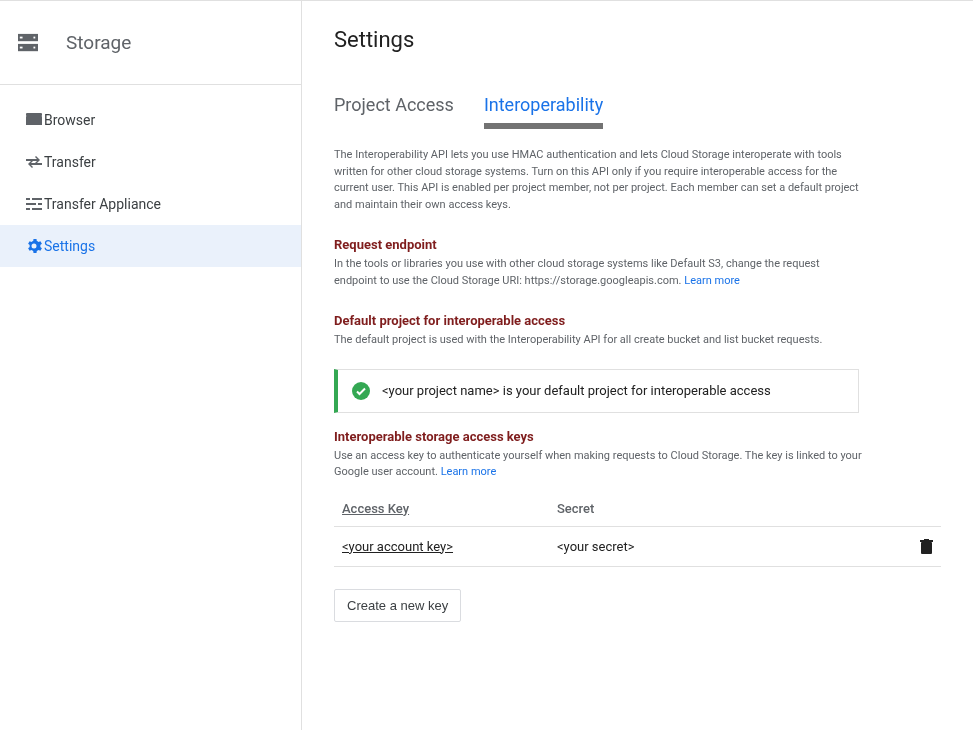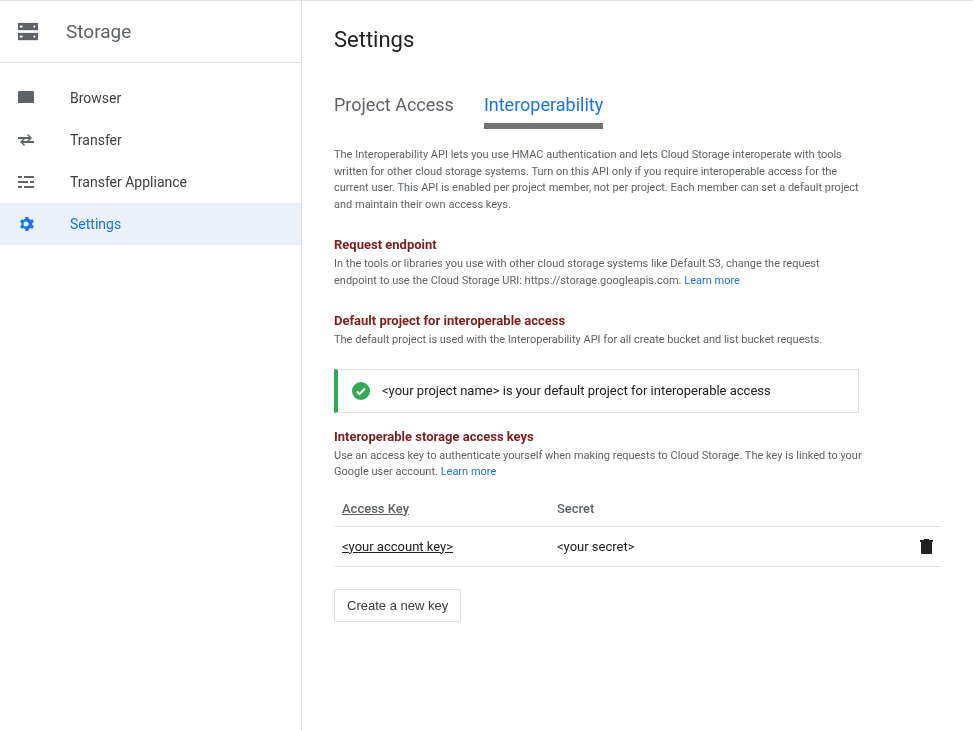--- a/index.html
+++ b/index.html
@@ -18,39 +18,38 @@
   height: 100%;
 }
 .sidebar {
   width: 302px;
   border-right: 1px solid #e0e0e0;
   flex-shrink: 0;
 }
 .sidebar-header {
   display: flex;
   align-items: center;
-  height: 62px;
+  height: 84px;
   padding-left: 18px;
   border-bottom: 1px solid #e0e0e0;
   gap: 28px;
 }
 .sidebar-title {
   font-size: 19px;
   color: #5f6368;
   font-weight: 400;
 }
 .sidebar-nav {
   padding-top: 14px;
 }
 .sidebar-item {
   display: flex;
   align-items: center;
   height: 42px;
-  padding-left: 16px;
-  gap: 34px;
+  padding-left: 24px;
   cursor: pointer;
   color: #5f6368;
 }
 .sidebar-item.active {
   background: #eaf1fb;
   color: #1a73e8;
 }
 .sidebar-item.active .sidebar-label { color: #1a73e8; }
 .sidebar-label {
   font-size: 14px;

